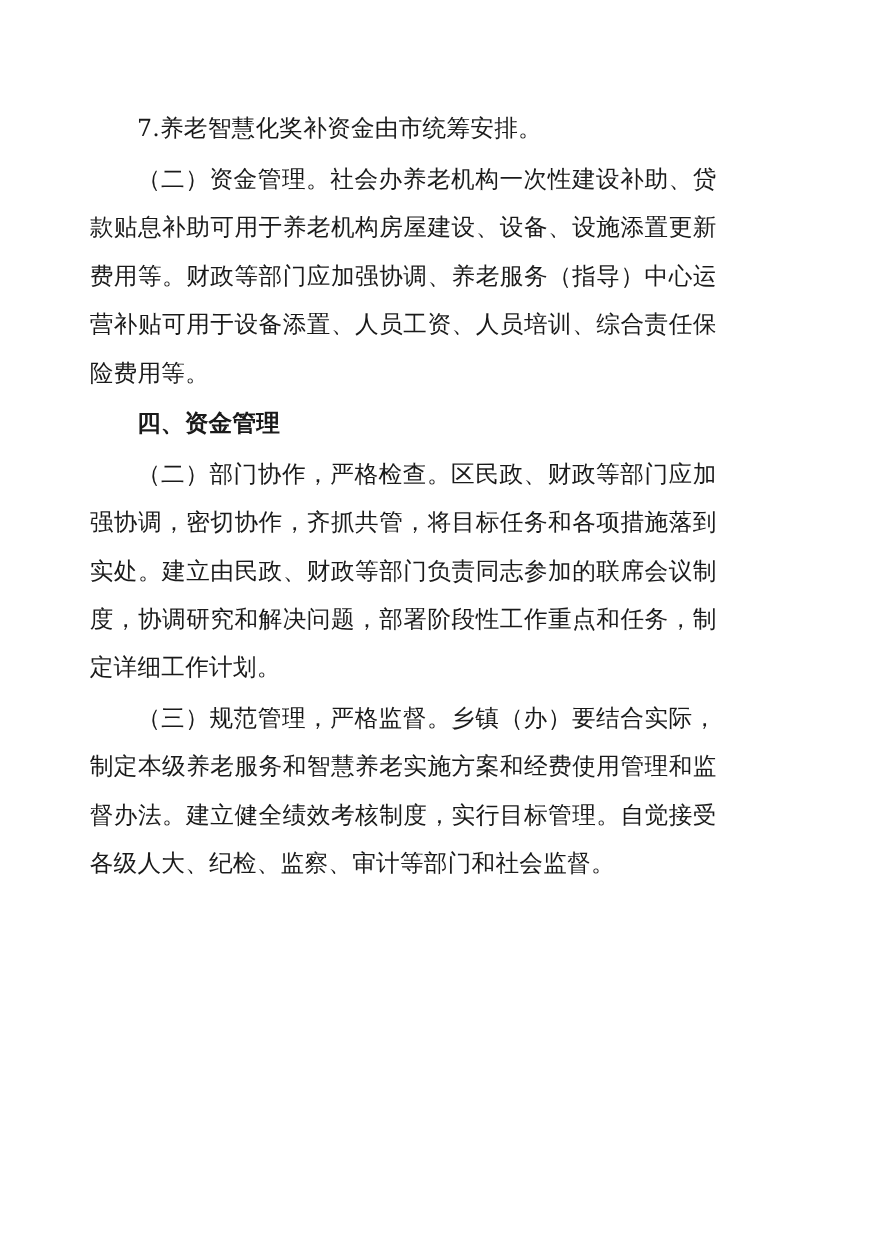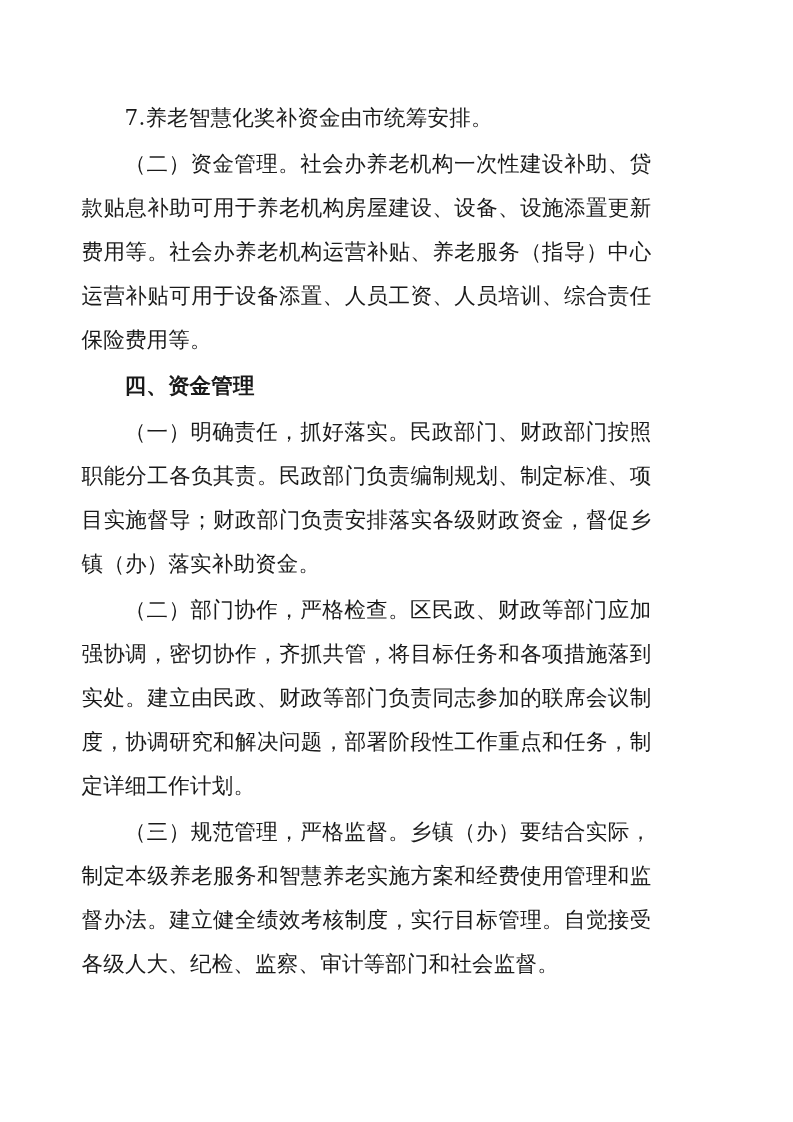--- a/index.html
+++ b/index.html
@@ -46,30 +46,27 @@
 <body>
 
 <div class="page">
   <div class="doc-body">
 
     <p class="para">
       <span>7.养老智慧化奖补资金由市统筹安排。</span>
     </p>
 
     <p class="para">
-      <span class="bold-lead">（二）资金管理。</span><span>社会办养老机构一次性建设补助、贷款贴息补助可用于养老机构房屋建设、设备、设施添置更新费用等。社会办养老机构运营补贴、养老服务（指导）中心运营补贴可用于设备添置、人员工资、人员培训、综合责任保险费用等。</span>
+      <span class="bold-lead">（二）资金管理。</span><span>社会办养老机构一次性建设补助、贷款贴息补助可用于养老机构房屋建设、设备、设施添置更新费用等。财政等部门应加强协调、养老服务（指导）中心运营补贴可用于设备添置、人员工资、人员培训、综合责任保险费用等。</span>
     </p>
 
     <p class="para heading">
       <span>四、资金管理</span>
     </p>
 
-    <p class="para">
-      <span class="bold-lead">（一）明确责任，抓好落实。</span><span>民政部门、财政部门按照职能分工各负其责。民政部门负责编制规划、制定标准、项目实施督导；财政部门负责安排落实各级财政资金，督促乡镇（办）落实补助资金。</span>
-    </p>
 
     <p class="para">
       <span class="bold-lead">（二）部门协作，严格检查。</span><span>区民政、财政等部门应加强协调，密切协作，齐抓共管，将目标任务和各项措施落到实处。建立由民政、财政等部门负责同志参加的联席会议制度，协调研究和解决问题，部署阶段性工作重点和任务，制定详细工作计划。</span>
     </p>
 
     <p class="para">
       <span class="bold-lead">（三）规范管理，严格监督。</span><span>乡镇（办）要结合实际，制定本级养老服务和智慧养老实施方案和经费使用管理和监督办法。建立健全绩效考核制度，实行目标管理。自觉接受各级人大、纪检、监察、审计等部门和社会监督。</span>
     </p>
 
   </div>

